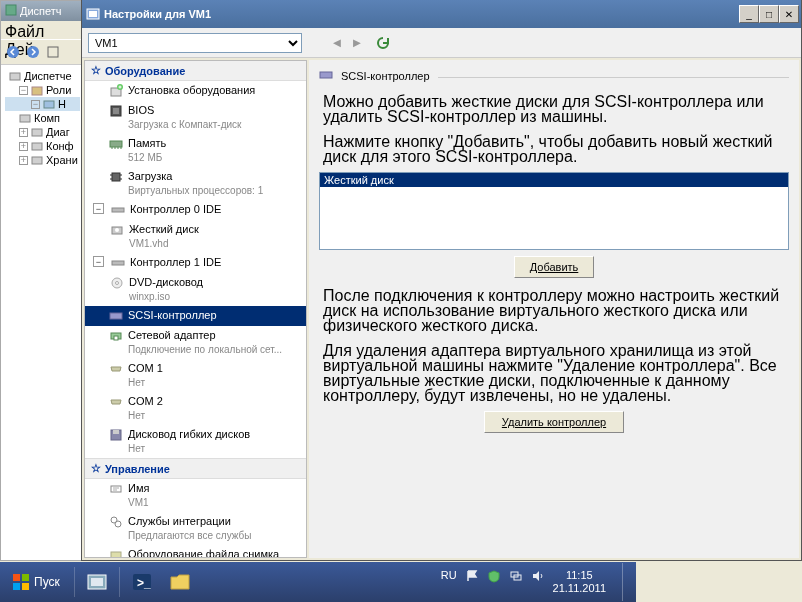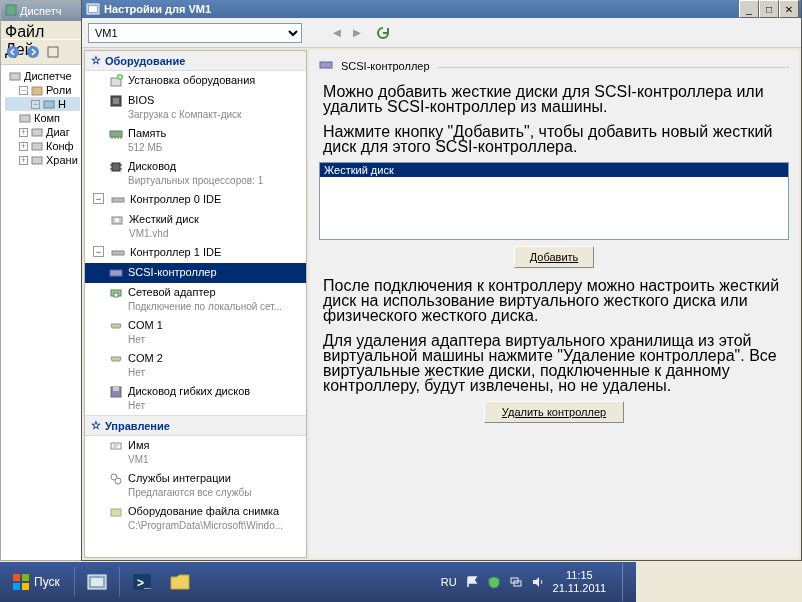--- a/index.html
+++ b/index.html
@@ -77,21 +77,21 @@
   left: 81px;
   width: 721px;
   height: 561px;
   background: #ece9d8;
   border: 1px solid #555;
   border-top: none;
   display: flex;
   flex-direction: column;
 }
 .titlebar {
-  height: 18px;
+  height: 28px;
   background: linear-gradient(#5b82b6, #4a6f9e);
   color: #fff;
   display: flex;
   align-items: center;
   padding: 0 2px 0 4px;
   font-size: 11px;
   gap: 4px;
 }
 .titlebar-icon {
   width: 14px; height: 14px;
@@ -300,21 +300,20 @@
 .tb-icon {
   width: 32px; height: 30px;
   display: flex;
   align-items: center;
   justify-content: center;
   font-size: 18px;
 }
 .tb-spacer { flex: 1; }
 .tray {
   display: flex;
-  align-items: center;
   gap: 8px;
   font-size: 11px;
   padding-right: 6px;
 }
 .tray-icon { width: 14px; height: 14px; opacity: 0.9; }
 .clock { text-align: center; line-height: 13px; }
 .lang { font-size: 11px; }
 .show-desktop { width: 10px; height: 38px; border-left: 1px solid rgba(255,255,255,0.3); margin-left: 4px; }
 </style>
 </head>
@@ -498,21 +497,21 @@
         <span class="hw-icon">
           <svg width="14" height="14" viewBox="0 0 14 14">
               <rect x="3" y="3" width="8" height="8" fill="#666" stroke="#333"></rect>
               <line x1="1" y1="5" x2="3" y2="5" stroke="#333"></line>
               <line x1="1" y1="9" x2="3" y2="9" stroke="#333"></line>
               <line x1="11" y1="5" x2="13" y2="5" stroke="#333"></line>
               <line x1="11" y1="9" x2="13" y2="9" stroke="#333"></line>
             </svg>
         </span>
         <span class="hw-label">
-          <span>Дисковод</span>
+          <span>Загрузка</span>
           <span class="sub">Виртуальных процессоров: 1</span>
         </span>
       </div>
 
       <div class="hw-item">
         <span class="exp-btn">−</span>
         <span class="hw-icon">
           <svg width="14" height="14" viewBox="0 0 14 14">
               <rect x="1" y="5" width="12" height="4" fill="#bbb" stroke="#888"></rect>
             </svg>
@@ -536,20 +535,32 @@
       <div class="hw-item">
         <span class="exp-btn">−</span>
         <span class="hw-icon">
           <svg width="14" height="14" viewBox="0 0 14 14">
               <rect x="1" y="5" width="12" height="4" fill="#bbb" stroke="#888"></rect>
             </svg>
         </span>
         <span class="hw-label">Контроллер 1 IDE</span>
       </div>
 
+      <div class="hw-item indented">
+        <span class="hw-icon">
+          <svg width="14" height="14" viewBox="0 0 14 14">
+              <circle cx="7" cy="7" r="5" fill="#eee" stroke="#aaa"></circle>
+              <circle cx="7" cy="7" r="1.5" fill="#fff" stroke="#aaa"></circle>
+            </svg>
+        </span>
+        <span class="hw-label">
+          <span>DVD-дисковод</span>
+          <span class="sub">winxp.iso</span>
+        </span>
+      </div>
 
       <div class="hw-item selected">
         <span style="width:11px"></span>
         <span class="hw-icon">
           <svg width="14" height="14" viewBox="0 0 14 14">
               <rect x="1" y="4" width="12" height="6" fill="#99c" stroke="#669"></rect>
             </svg>
         </span>
         <span class="hw-label">SCSI-контроллер</span>
       </div>

